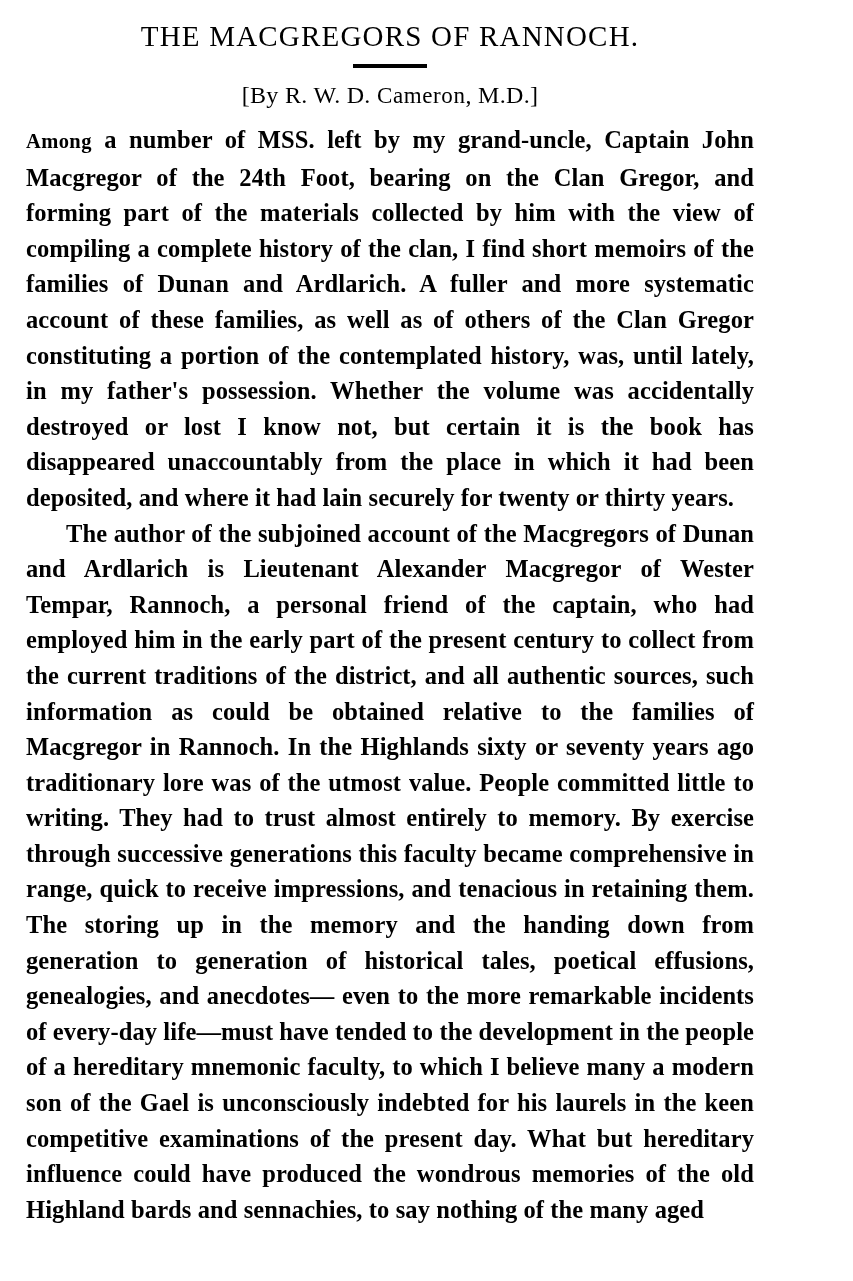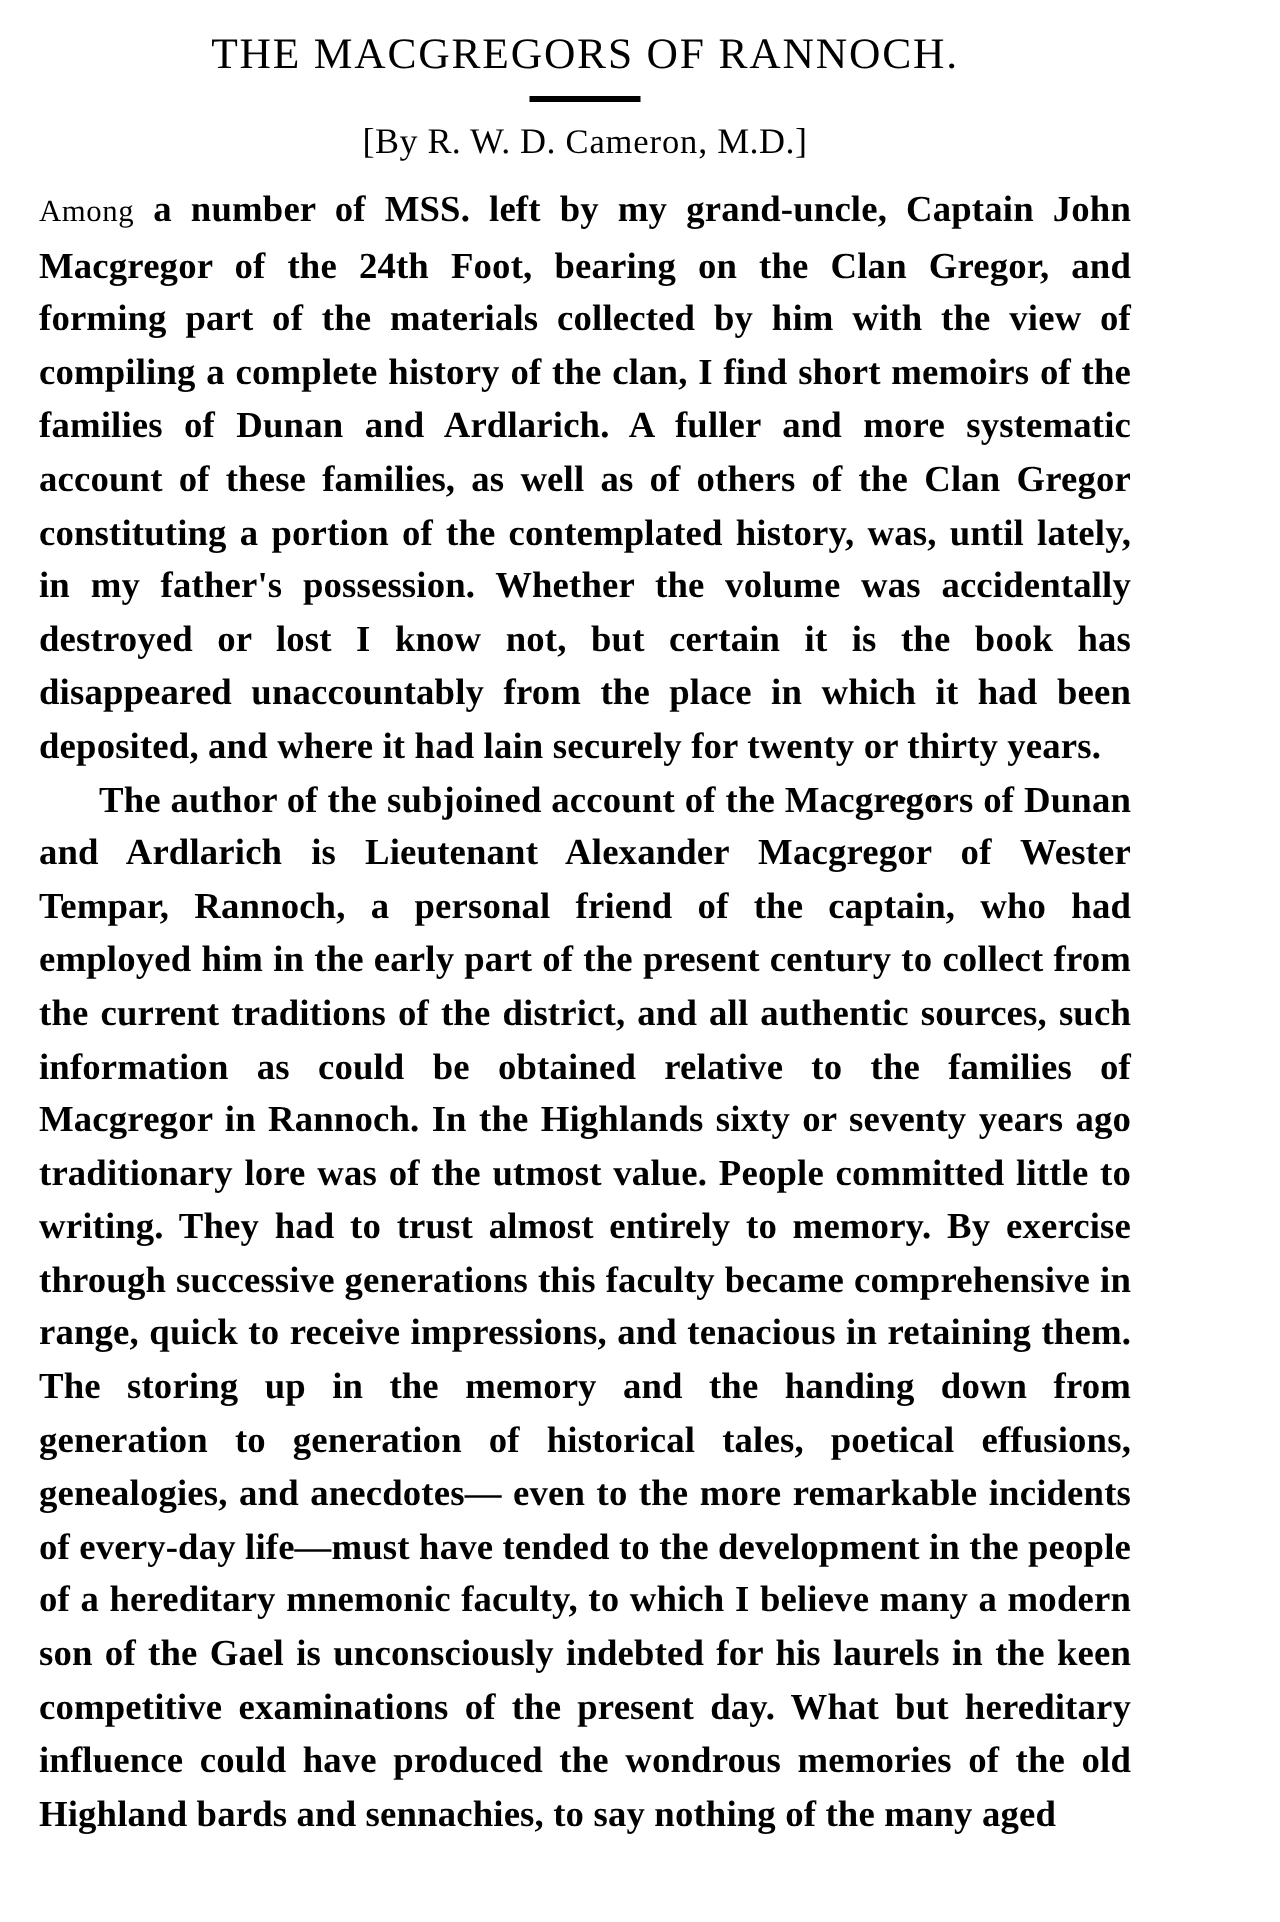--- a/index.html
+++ b/index.html
@@ -58,21 +58,21 @@
     letter-spacing: 0.1px;
   }
   .body p {
     margin: 0;
   }
   .para-indent {
     text-indent: 40px;
   }
   .dropcap-sc {
     font-size: 20.5px;
-    font-weight: 400;
+    font-weight: 700;
     letter-spacing: 0.4px;
   }
   .stray-dots {
     position: absolute;
     left: 600px;
     top: 516px;
     font-size: 20px;
     letter-spacing: 5px;
     color: #000;
   }

